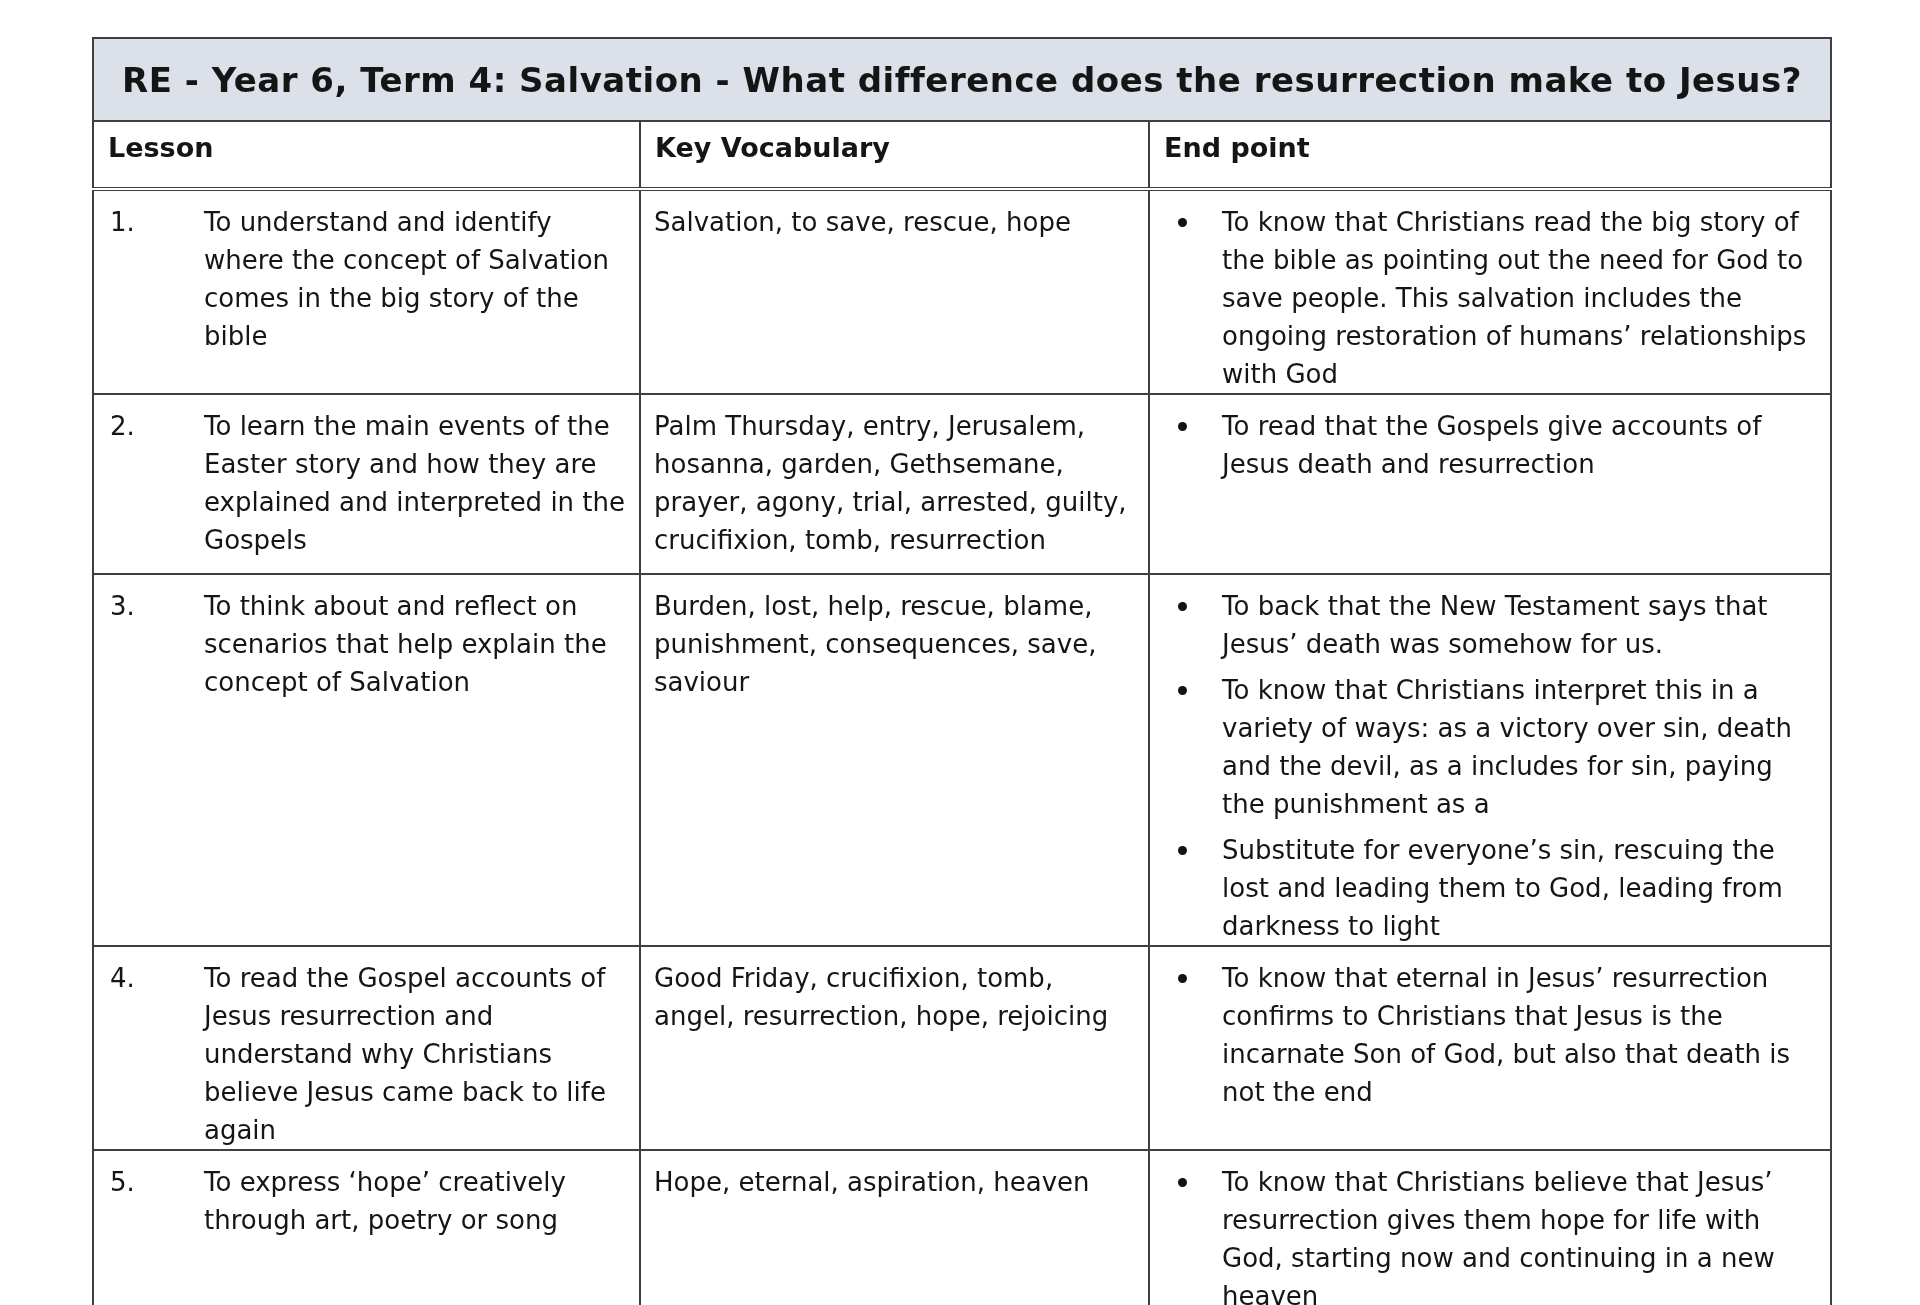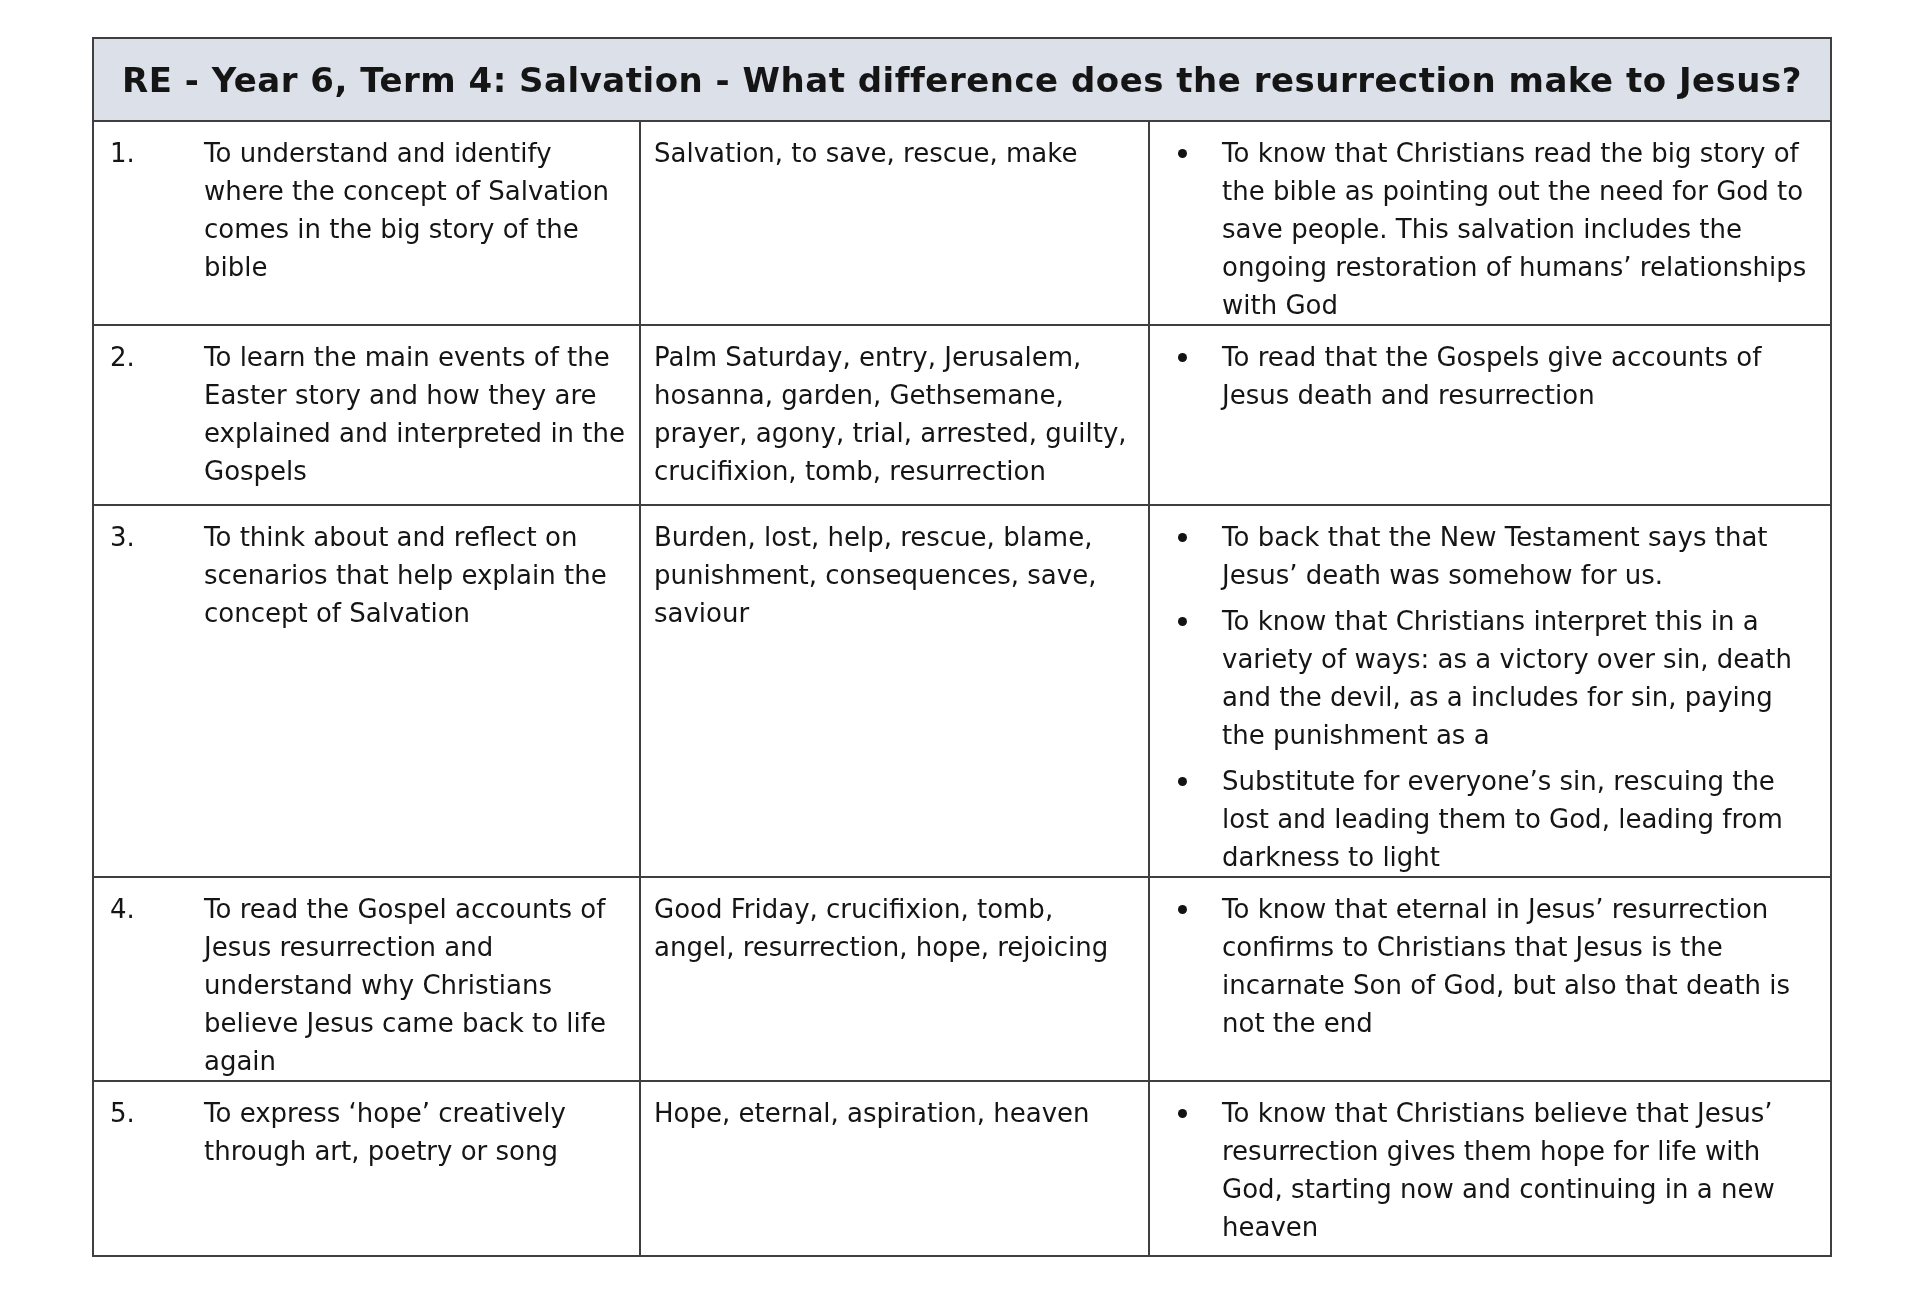--- a/index.html
+++ b/index.html
@@ -109,52 +109,57 @@
   <table class="doc-table">
     <colgroup>
       <col class="col-lesson">
       <col class="col-vocab">
       <col class="col-end">
     </colgroup>
     <thead>
       <tr class="title-row">
         <th colspan="3">RE - Year 6, Term 4: Salvation - What difference does the resurrection make to Jesus?</th>
       </tr>
+      <tr class="header-row">
+        <th>Lesson</th>
+        <th>Key Vocabulary</th>
+        <th>End point</th>
+      </tr>
     </thead>
     <tbody>
 
       <tr class="r1">
         <td class="lesson-cell">
           <div class="lesson">
             <span class="num">1.</span>
             <span class="lesson-text">To understand and identify where the concept of Salvation comes in the big story of the bible</span>
           </div>
         </td>
         <td class="vocab-cell">
-          <span class="vocab-text">Salvation, to save, rescue, make</span>
+          <span class="vocab-text">Salvation, to save, rescue, hope</span>
         </td>
         <td class="end-cell">
           <ul>
             <li>
               <span class="bullet"></span>
               <span class="end-text">To know that Christians read the big story of the bible as pointing out the need for God to save people. This salvation includes the ongoing restoration of humans’ relationships with God</span>
             </li>
           </ul>
         </td>
       </tr>
 
       <tr class="r2">
         <td class="lesson-cell">
           <div class="lesson">
             <span class="num">2.</span>
             <span class="lesson-text">To learn the main events of the Easter story and how they are explained and interpreted in the Gospels</span>
           </div>
         </td>
         <td class="vocab-cell">
-          <span class="vocab-text">Palm Saturday, entry, Jerusalem, hosanna, garden, Gethsemane, prayer, agony, trial, arrested, guilty, crucifixion, tomb, resurrection</span>
+          <span class="vocab-text">Palm Thursday, entry, Jerusalem, hosanna, garden, Gethsemane, prayer, agony, trial, arrested, guilty, crucifixion, tomb, resurrection</span>
         </td>
         <td class="end-cell">
           <ul>
             <li>
               <span class="bullet"></span>
               <span class="end-text">To read that the Gospels give accounts of Jesus death and resurrection</span>
             </li>
           </ul>
         </td>
       </tr>

